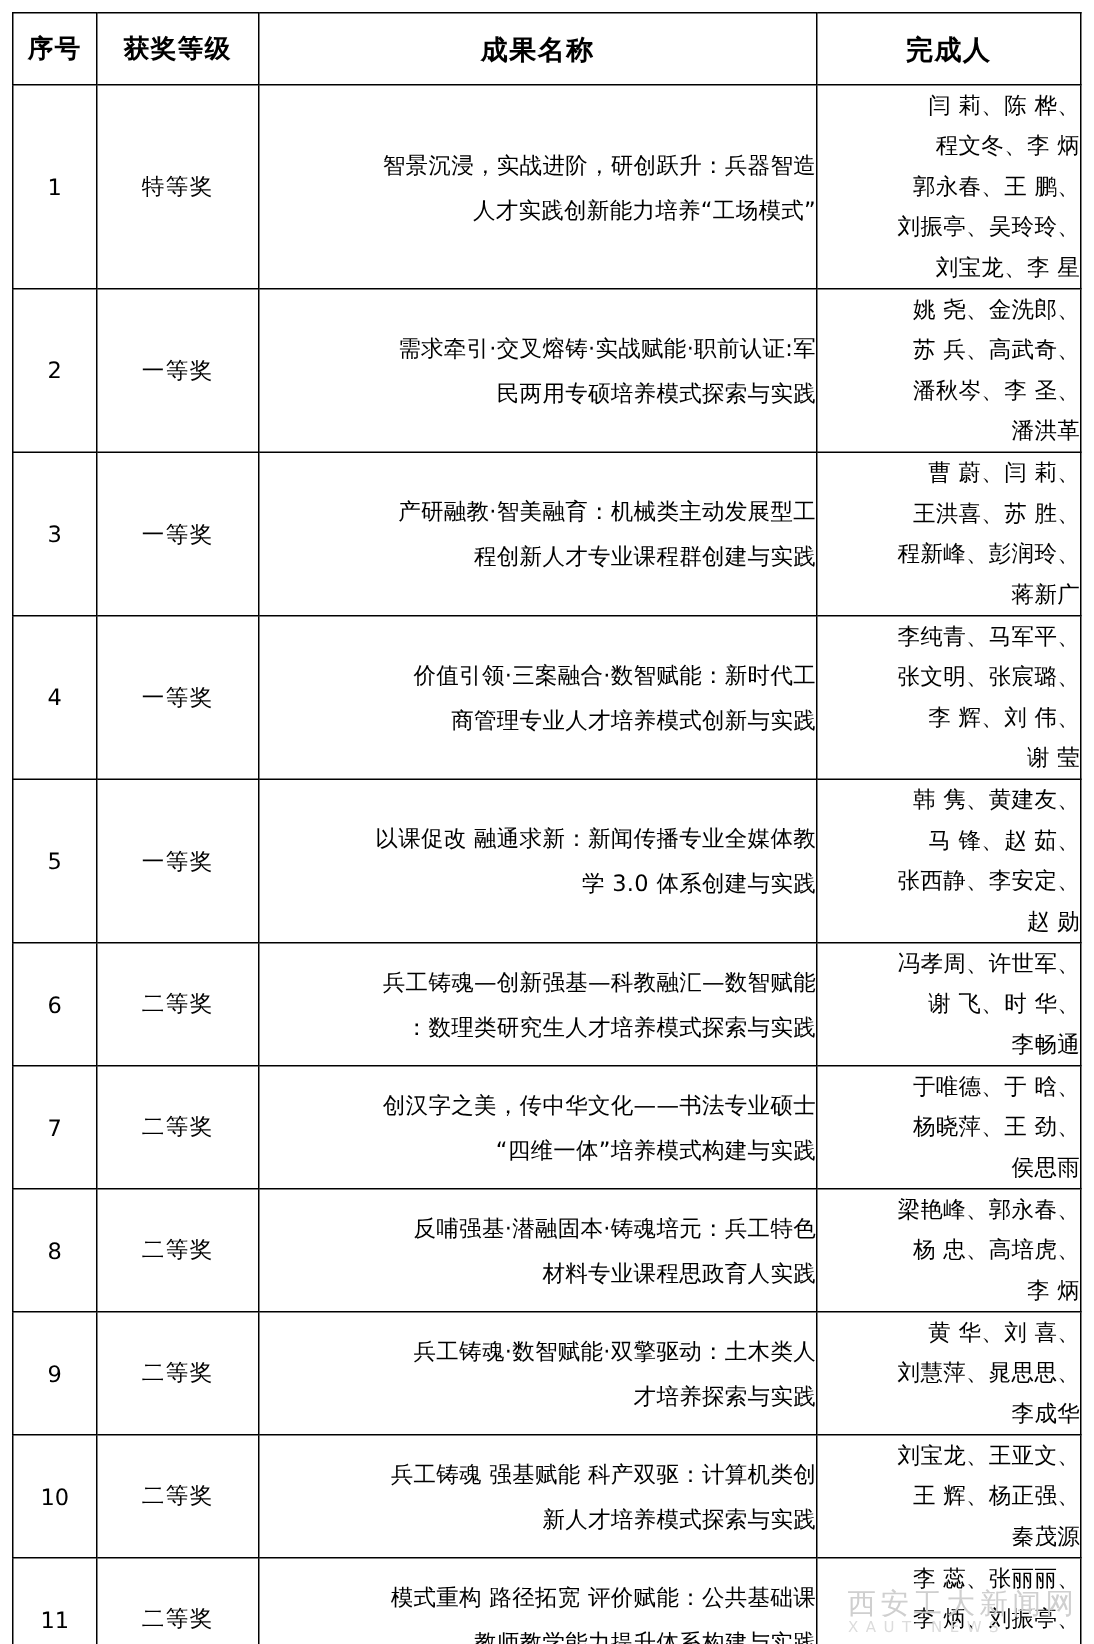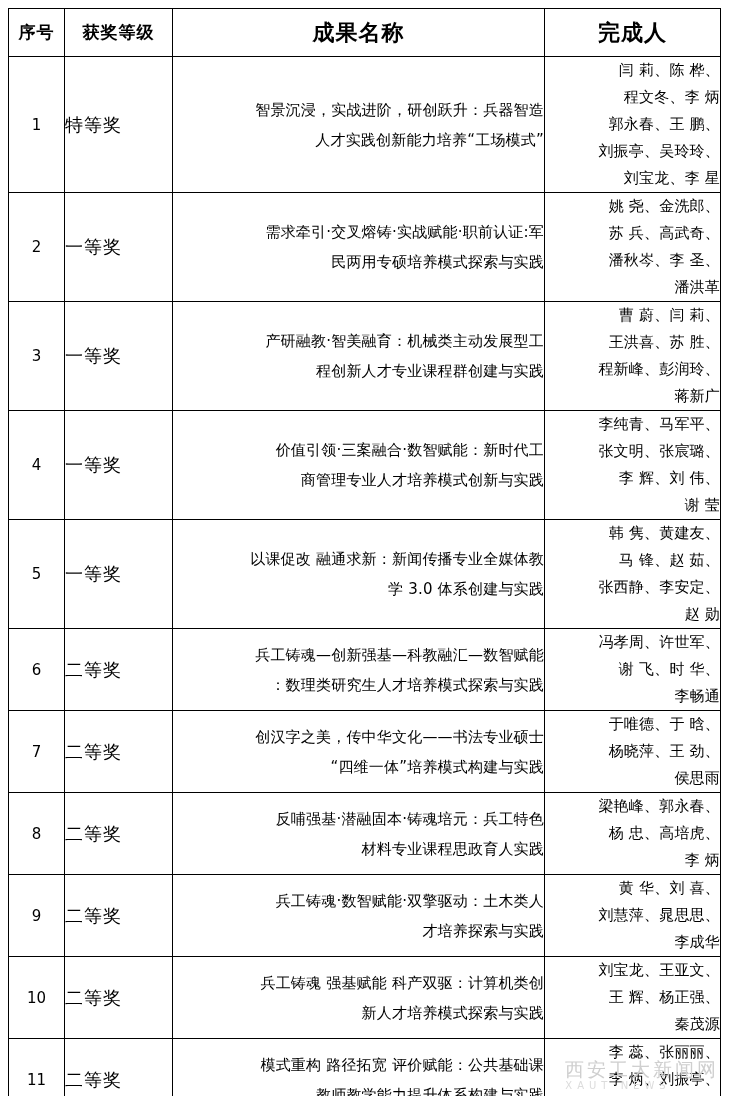--- a/index.html
+++ b/index.html
@@ -40,30 +40,30 @@
 
   thead th {
     height: 47px;
     font-size: 17px;
     font-weight: bold;
     text-align: center;
     letter-spacing: 1px;
   }
   thead th.th-title,
   thead th.th-people {
-    font-size: 22px;
+    font-size: 18px;
   }
 
   td.cell-no {
     text-align: center;
     font-size: 15px;
   }
   td.cell-level {
-    text-align: left;
-    font-size: 18px;
+    text-align: center;
+    font-size: 15px;
     letter-spacing: 1px;
   }
   td.cell-title {
     font-size: 15px;
     line-height: 30px;
     padding: 8px 12px 8px 12px;
     text-align: right;
     letter-spacing: 0.2px;
   }
   td.cell-people {

